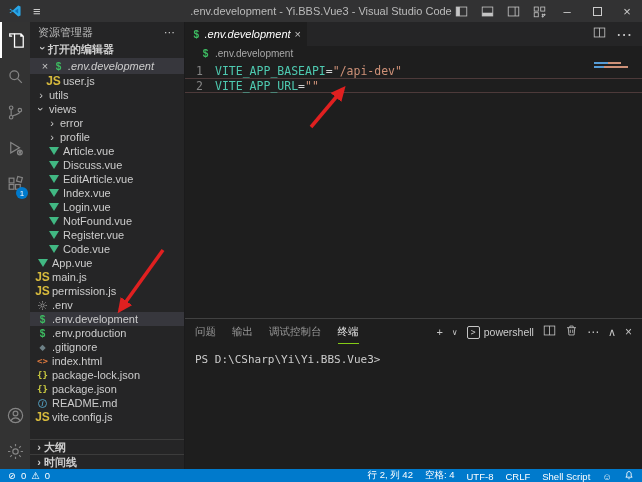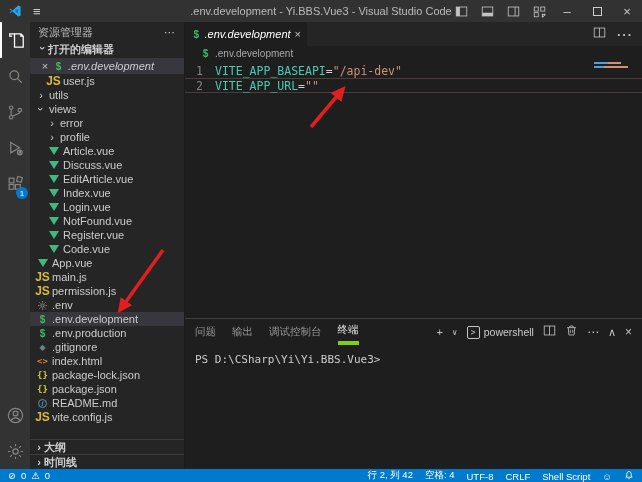--- a/index.html
+++ b/index.html
@@ -82,21 +82,21 @@
   .lstr, .q { color:#ce9178; }
   .lnk { color:#ce9178; text-decoration:underline; }
   .minimap { position:absolute; top:1px; right:14px; width:34px; }
   .mm1 { height:2px; margin-bottom:2px; background:linear-gradient(90deg,#569cd6 0 40%,#ce9178 40% 80%,transparent 80%); }
   .mm2 { height:2px; background:linear-gradient(90deg,#569cd6 0 30%,#ce9178 30% 95%); }
 
   
   .panel { flex:0 0 151px; border-top:1px solid #414141; display:flex; flex-direction:column; }
   .panel-head { height:26px; display:flex; align-items:center; padding:0 10px; flex:0 0 26px; }
   .ptab { font-size:10.5px; color:#969696; margin-right:16px; text-transform:uppercase; padding:4px 0; }
-  .ptab.active { color:#e7e7e7; border-bottom:4px solid #84cc16; }
+  .ptab.active { color:#e7e7e7; border-bottom:1px solid #84cc16; }
   .panel-actions { margin-left:auto; display:flex; align-items:center; gap:9px; color:#c5c5c5; font-size:12px; }
   .panel-actions svg { width:13px; height:13px; }
   .ps-chip { display:flex; align-items:center; gap:4px; font-size:10.5px; color:#cccccc; }
   .ps-box { width:13px; height:13px; border:1px solid #c5c5c5; border-radius:2px; font-size:8px;
     display:flex; align-items:center; justify-content:center; color:#c5c5c5; font-family:"DejaVu Sans Mono",monospace; }
   .pa-txt { font-size:11px; }
   .terminal { flex:1; font-family:"DejaVu Sans Mono","Liberation Mono",monospace; font-size:11px;
     color:#cccccc; padding:8px 0 0 10px; }
 
   

